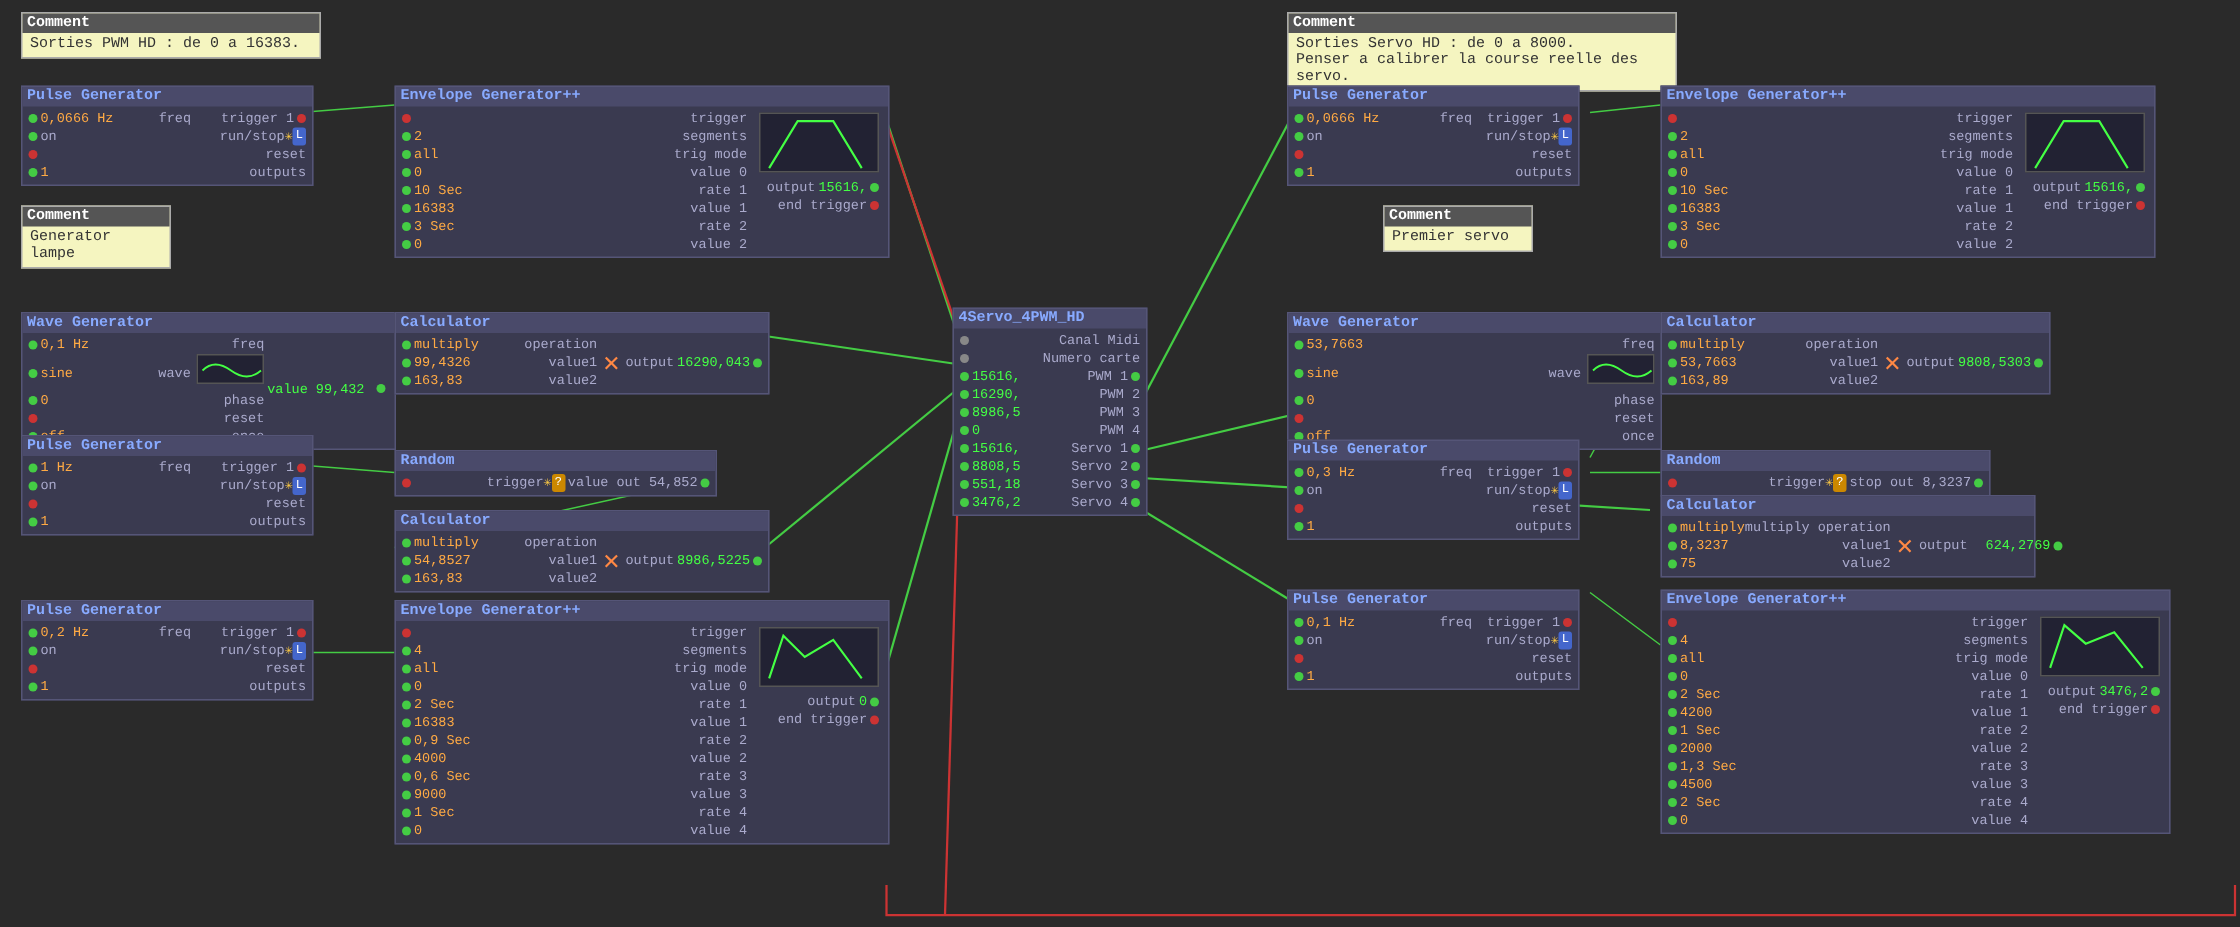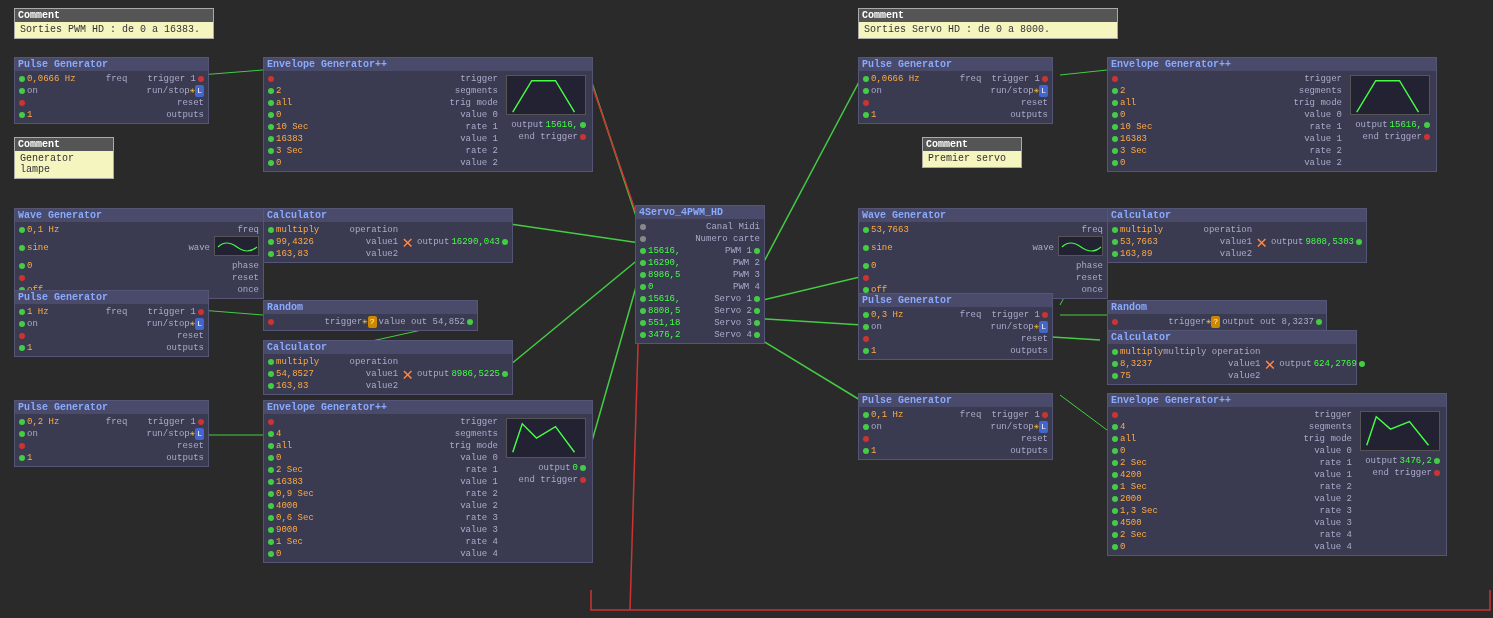--- a/index.html
+++ b/index.html
@@ -173,20 +173,21 @@
   </div>
 
   <div class="comment-box" style="left:14px; top:137px; width:100px;">
     <div class="comment-title">Comment</div>
     <span>Generator lampe</span>
   </div>
 
   <div class="comment-box" style="left:858px; top:8px; width:260px;">
     <div class="comment-title">Comment</div>
     <div>Sorties Servo HD : de 0 a 8000.</div>
+    <div>Penser a calibrer la course reelle des servo.</div>
   </div>
 
   <div class="comment-box" style="left:922px; top:137px; width:100px;">
     <div class="comment-title">Comment</div>
     <span>Premier servo</span>
   </div>
 
   <div class="node" style="left:14px; top:57px; width:195px;">
     <div class="node-title">Pulse Generator</div>
     <div class="node-row">
@@ -319,20 +320,26 @@
           <span style="flex:1"></span>
           <span class="label-text">reset</span>
         </div>
         <div class="node-row">
           <span class="port-dot green"></span>
           <span class="value-text">off</span>
           <span style="flex:1"></span>
           <span class="label-text">once</span>
         </div>
       </div>
+      <div style="padding:2px; display:flex; align-items:center;">
+        <div>
+          <span class="output-text">value 99,432</span>
+          <span class="port-right green"></span>
+        </div>
+      </div>
     </div>
   </div>
 
   <div class="node" style="left:263px; top:208px; width:250px;">
     <div class="node-title">Calculator</div>
     <div style="display:flex; align-items:center;">
       <div style="flex:1;">
         <div class="node-row">
           <span class="port-dot green"></span>
           <span class="value-text">multiply</span>
@@ -840,21 +847,21 @@
   </div>
 
   <div class="node" style="left:1107px; top:300px; width:220px;">
     <div class="node-title">Random</div>
     <div class="node-row">
       <span class="port-dot red"></span>
       <span style="flex:1"></span>
       <span class="label-text">trigger</span>
       <span class="star-icon">✳</span>
       <span class="q-icon">?</span>
-      <span class="label-text" style="margin-left:2px;">output out 8,3237</span>
+      <span class="label-text" style="margin-left:2px;">stop out 8,3237</span>
       <span class="port-right green"></span>
     </div>
   </div>
 
   <div class="node" style="left:1107px; top:330px; width:250px;">
     <div class="node-title">Calculator</div>
     <div style="display:flex; align-items:center;">
       <div style="flex:1;">
         <div class="node-row">
           <span class="port-dot green"></span>
@@ -872,21 +879,21 @@
           <span class="port-dot green"></span>
           <span class="value-text">75</span>
           <span style="flex:1"></span>
           <span class="label-text">value2</span>
         </div>
       </div>
       <div style="padding:0 4px; font-size:18px; color:#ff8844; font-weight:bold;">✕</div>
       <div>
         <div class="node-row">
           <span class="label-text">output</span>
-          <span class="output-text" style="margin-left:2px;text-align:right;">624,2769</span>
+          <span class="output-text" style="margin-left:12px;text-align:right;">624,2769</span>
           <span class="port-right green"></span>
         </div>
       </div>
     </div>
   </div>
 
   <div class="node" style="left:858px; top:393px; width:195px;">
     <div class="node-title">Pulse Generator</div>
     <div class="node-row">
       <span class="port-dot green"></span>

